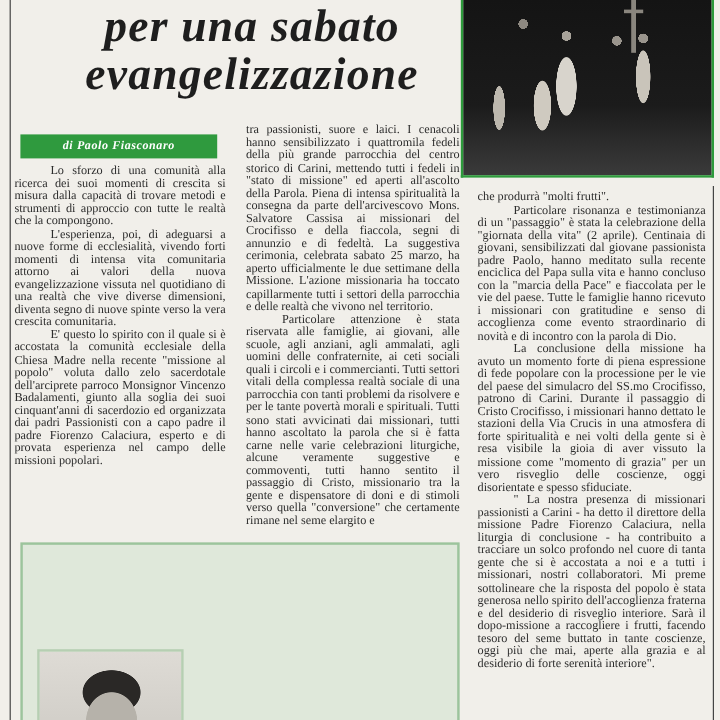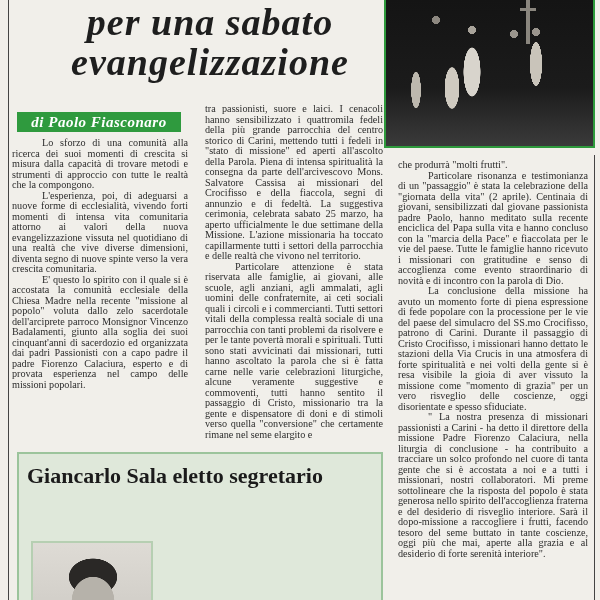--- a/index.html
+++ b/index.html
@@ -36,21 +36,21 @@
   .photo-top .cross {
     position: absolute; left: 140px; top: 0; width: 4px; height: 44px; background: #8a867e;
   }
   .photo-top .cross-bar {
     position: absolute; left: 134px; top: 8px; width: 16px; height: 3px; background: #8a867e;
   }
 
   .byline {
     position: absolute; left: 17px; top: 112px; width: 164px; height: 20px;
     background: #2f9a3e; color: #ffffff;
-    font-style: italic; font-weight: bold; font-size: 15px; line-height: 20px;
+    font-style: italic; font-weight: bold; font-size: 10px; line-height: 20px;
     text-align: center; letter-spacing: 0.5px;
   }
 
   .col {
     position: absolute; font-size: 10.2px; line-height: 10.5px;
     text-align: justify; color: #2c2c2c;
   }
   .col p { margin: 0; text-indent: 0; }
   .col p.ind { text-indent: 30px; }
   .col1 { left: 12px; top: 138px; width: 176px; }
@@ -110,16 +110,15 @@
 
 <div class="col col3">
   <p>che produrrà "molti frutti".</p>
   <p class="ind">Particolare risonanza e testimonianza di un "passaggio" è stata la celebrazione della "giornata della vita" (2 aprile).  Centinaia  di  giovani, sensibilizzati dal giovane passionista padre Paolo, hanno meditato sulla recente enciclica del Papa sulla vita e hanno concluso con la "marcia della Pace" e fiaccolata per le vie del paese. Tutte le famiglie hanno ricevuto i missionari con gratitudine e senso di accoglienza come evento straordinario di novità e di incontro con la parola di Dio.</p>
   <p class="ind">La conclusione della missione ha avuto un momento forte di piena espressione di fede popolare con la processione per le vie del paese del simulacro del SS.mo Crocifisso, patrono di Carini. Durante il passaggio di Cristo Crocifisso, i missionari hanno dettato le stazioni della Via Crucis in una atmosfera di forte spiritualità e nei volti della gente si è resa visibile la gioia di aver vissuto la missione come "momento di grazia" per un vero risveglio delle coscienze, oggi disorientate e spesso sfiduciate.</p>
   <p class="ind">" La nostra presenza di missionari passionisti a Carini - ha detto il direttore della missione Padre Fiorenzo Calaciura, nella liturgia di conclusione - ha contribuito a tracciare un solco profondo nel cuore di tanta gente che si è accostata a noi e a tutti i missionari, nostri collaboratori. Mi preme sottolineare che la risposta del popolo è stata generosa nello spirito dell'accoglienza fraterna e del desiderio di risveglio interiore. Sarà il dopo-missione a raccogliere i frutti, facendo tesoro del seme buttato in tante coscienze, oggi più che mai, aperte alla grazia e al desiderio di forte serenità interiore".</p>
 </div>
 
 <div class="cisal-box">
   <div class="cisal-title">
-    <div>Giancarlo Sala eletto segretario</div>
   </div>
   <div class="cisal-photo"></div>
 </div>
 
 </body></html>

